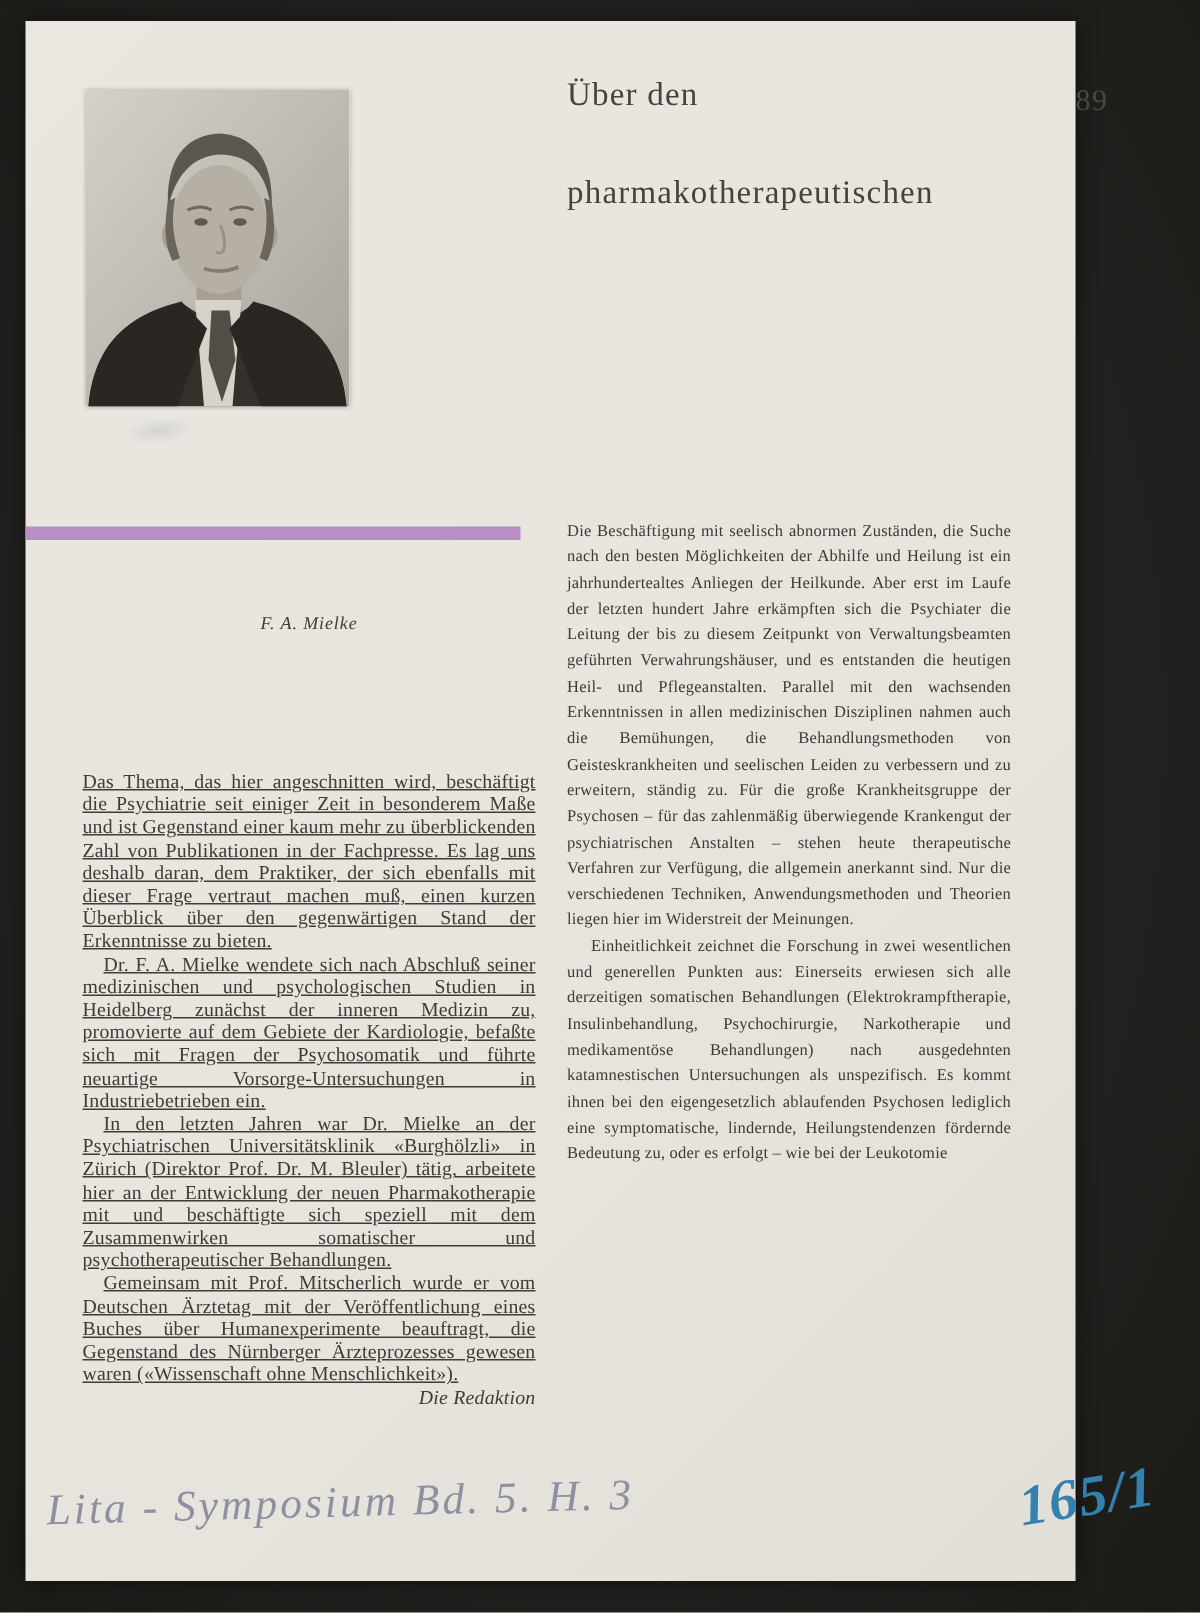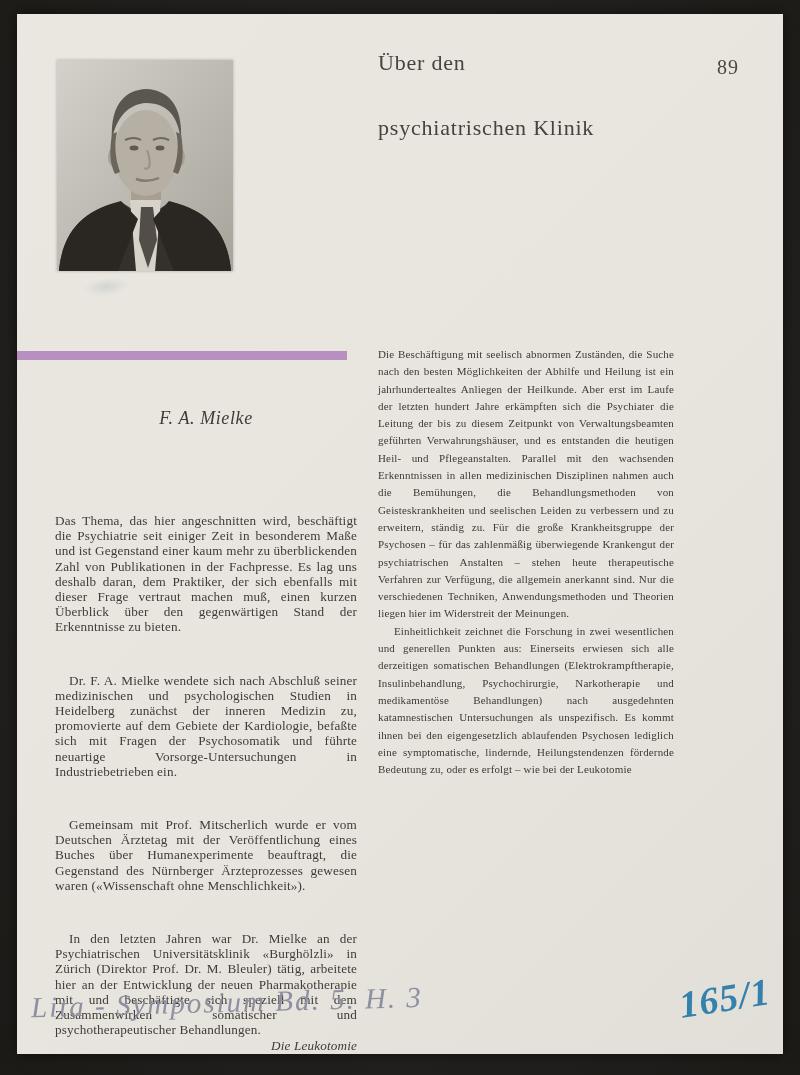--- a/index.html
+++ b/index.html
@@ -5,21 +5,21 @@
   html, body { margin: 0; padding: 0; }
   body {
     width: 800px; height: 1075px;
     position: relative;
     background: radial-gradient(ellipse at 50% 45%, #2b2a26 0%, #232220 55%, #1c1b18 100%);
     font-family: "Liberation Serif", "DejaVu Serif", serif;
     overflow: hidden;
   }
   .page {
     position: absolute; left: 17px; top: 14px;
-    width: 766px; height: 1040px;
+    width: 700px; height: 1040px;
     background: linear-gradient(135deg, #eae7e1 0%, #e8e5df 55%, #e2dfd8 100%);
     box-shadow: 0 0 14px rgba(0,0,0,0.55);
   }
   .photo {
     position: absolute; left: 40px; top: 46px;
     width: 176px; height: 211px;
     box-shadow: 0 0 3px rgba(0,0,0,0.25);
   }
   .photo svg { display: block; width: 100%; height: 100%; }
   .pencil-smudge {
@@ -43,32 +43,32 @@
     font-size: 20px; color: #4a483f; letter-spacing: 1px;
   }
   .accent-bar {
     position: absolute; left: 0; top: 337px;
     width: 330px; height: 9px;
     background: #b78fc1;
   }
   .author-name {
     position: absolute; left: 40px; top: 394px;
     width: 298px; text-align: center;
-    font-style: italic; font-size: 18px; letter-spacing: 0.6px;
+    font-style: italic; font-size: 12px; letter-spacing: 0.6px;
     color: #3e3c36;
   }
   .left-column {
     position: absolute; left: 38px; top: 499px;
     width: 302px;
     font-size: 13.2px; line-height: 15.2px;
     text-align: justify; color: #3e3c37;
     letter-spacing: 0.15px;
   }
-  .left-column p { margin: 0; }
-  .left-column p.indented { text-indent: 14px; margin-top: 38px; }
+  .left-column p { margin: 0; text-decoration: underline; }
+  .left-column p.indented { text-indent: 14px; }
   .signature {
     text-align: right; font-style: italic; margin-top: 1px;
   }
   .right-column {
     position: absolute; left: 361px; top: 332px;
     width: 296px;
     font-size: 11px; line-height: 17.3px;
     text-align: justify; color: #3c3a35;
     letter-spacing: 0.15px;
   }
@@ -124,35 +124,35 @@
       <path d="M84,147 L96,147 L100,180 L91,208 L82,180 Z" fill="#524e47"></path>
       <path d="M2,211 C6,166 32,149 64,141 L81,159 L61,211 Z" fill="#2a2723"></path>
       <path d="M174,211 C170,166 144,149 112,141 L96,159 L117,211 Z" fill="#2a2723"></path>
     </svg>
   </div>
 
   <div class="pencil-smudge"></div>
 
   <div class="title-block">
     <div class="title-line">Über den</div>
-    <div class="title-line">psychiatrischen Klinik</div>
+    <div class="title-line">pharmakotherapeutischen</div>
   </div>
 
   <div class="page-number">89</div>
 
   <div class="accent-bar"></div>
 
   <div class="author-name">F. A. Mielke</div>
 
   <div class="left-column">
     <p>Das Thema, das hier angeschnitten wird, beschäftigt die Psychiatrie seit einiger Zeit in besonderem Maße und ist Gegenstand einer kaum mehr zu überblickenden Zahl von Publikationen in der Fachpresse. Es lag uns deshalb daran, dem Praktiker, der sich ebenfalls mit dieser Frage vertraut machen muß, einen kurzen Überblick über den gegenwärtigen Stand der Erkenntnisse zu bieten.</p>
     <p class="indented">Dr. F. A. Mielke wendete sich nach Abschluß seiner medizinischen und psychologischen Studien in Heidelberg zunächst der inneren Medizin zu, promovierte auf dem Gebiete der Kardiologie, befaßte sich mit Fragen der Psychosomatik und führte neuartige Vorsorge-Untersuchungen in Industriebetrieben ein.</p>
+    <p class="indented">In den letzten Jahren war Dr. Mielke an der Psychiatrischen Universitätsklinik «Burghölzli» in Zürich (Direktor Prof. Dr. M. Bleuler) tätig, arbeitete hier an der Entwicklung der neuen Pharmakotherapie mit und beschäftigte sich speziell mit dem Zusammenwirken somatischer und psychotherapeutischer Behandlungen.</p>
     <p class="indented">Gemeinsam mit Prof. Mitscherlich wurde er vom Deutschen Ärztetag mit der Veröffentlichung eines Buches über Humanexperimente beauftragt, die Gegenstand des Nürnberger Ärzteprozesses gewesen waren («Wissenschaft ohne Menschlichkeit»).</p>
-    <p class="indented">In den letzten Jahren war Dr. Mielke an der Psychiatrischen Universitätsklinik «Burghölzli» in Zürich (Direktor Prof. Dr. M. Bleuler) tätig, arbeitete hier an der Entwicklung der neuen Pharmakotherapie mit und beschäftigte sich speziell mit dem Zusammenwirken somatischer und psychotherapeutischer Behandlungen.</p>
-    <div class="signature">Die Leukotomie</div>
+    <div class="signature">Die Redaktion</div>
   </div>
 
   <div class="right-column">
     <p>Die Beschäftigung mit seelisch abnormen Zuständen, die Suche nach den besten Möglichkeiten der Abhilfe und Heilung ist ein jahrhundertealtes Anliegen der Heilkunde. Aber erst im Laufe der letzten hundert Jahre erkämpften sich die Psychiater die Leitung der bis zu diesem Zeitpunkt von Verwaltungsbeamten geführten Verwahrungshäuser, und es entstanden die heutigen Heil- und Pflegeanstalten. Parallel mit den wachsenden Erkenntnissen in allen medizinischen Disziplinen nahmen auch die Bemühungen, die Behandlungsmethoden von Geisteskrankheiten und seelischen Leiden zu verbessern und zu erweitern, ständig zu. Für die große Krankheitsgruppe der Psychosen – für das zahlenmäßig überwiegende Krankengut der psychiatrischen Anstalten – stehen heute therapeutische Verfahren zur Verfügung, die allgemein anerkannt sind. Nur die verschiedenen Techniken, Anwendungsmethoden und Theorien liegen hier im Widerstreit der Meinungen.</p>
     <p class="indented"><span>Einheitlichkeit zeichnet die Forschung in zwei wesentlichen und generellen Punkten aus: Einerseits erwiesen sich alle derzeitigen </span><span class="italic-inline">somatischen Behandlungen</span><span> (Elektrokrampftherapie, Insulinbehandlung, Psychochirurgie, Narkotherapie und medikamentöse Behandlungen) nach ausgedehnten katamnestischen Untersuchungen als unspezifisch. Es kommt ihnen bei den eigengesetzlich ablaufenden Psychosen lediglich eine symptomatische, lindernde, Heilungstendenzen fördernde Bedeutung zu, oder es erfolgt – wie bei der Leukotomie</span></p>
   </div>
 
   <div class="handwriting-left">Lita - Symposium Bd. 5. H. 3</div>
   <div class="handwriting-right">165/1</div>
 

